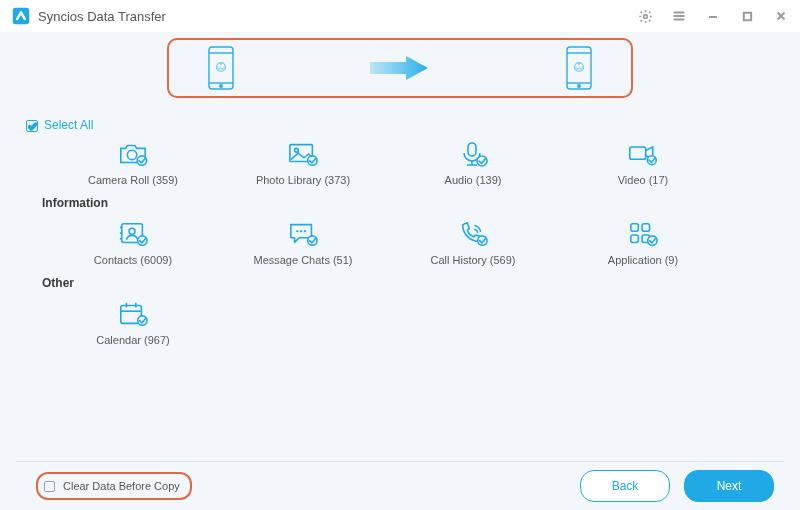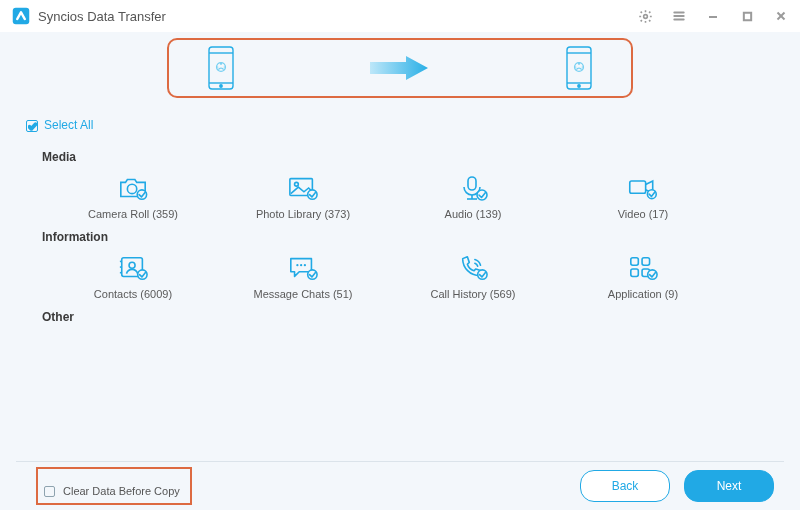--- a/index.html
+++ b/index.html
@@ -45,21 +45,21 @@
   .tile{flex:0 0 170px;display:flex;flex-direction:column;align-items:center;gap:6px;}
   .tile .icon{width:30px;height:28px;display:flex;align-items:center;justify-content:center;}
   .tile .label{font-size:11px;color:#5a5a5a;}
   
   .footer-line{position:absolute;bottom:48px;left:16px;right:16px;height:1px;background:#dbe3ea;}
   .footer{
     position:absolute;bottom:0;left:0;right:0;height:48px;background:var(--panel);
     display:flex;align-items:center;justify-content:space-between;padding:0 26px 0 36px;
   }
   .clear-wrap{
-    border:2px solid var(--border-orange);border-radius:0;padding:16px 10px 6px 6px;display:flex;align-items:center;gap:8px;font-size:11px;color:#555;
+    border:2px solid var(--border-orange);border-radius:12px;padding:6px 10px 6px 6px;display:flex;align-items:center;gap:8px;font-size:11px;color:#555;
   }
   .clear-wrap .box{width:11px;height:11px;border:1.5px solid #8ea3af;border-radius:2px;}
   .btn-group{display:flex;gap:14px;}
   .btn{width:90px;height:32px;border-radius:14px;font-size:12px;font-weight:500;display:flex;align-items:center;justify-content:center;border:1.5px solid var(--blue);}
   .btn-back{color:var(--blue);background:#fff;}
   .btn-next{color:#fff;background:var(--blue);border-color:var(--blue);}
   svg *{vector-effect:non-scaling-stroke;}
 </style>
 </head>
 <body>
@@ -156,21 +156,20 @@
       <svg width="9" height="9" viewBox="0 0 24 24" fill="none" stroke="#21a9e5" stroke-width="4" stroke-linecap="round" stroke-linejoin="round">
           <polyline points="4 13 9 18 20 6"></polyline>
         </svg>
     </span>
     <span>Select All</span>
   </div>
 </div>
 
 <div class="content">
 
-  <div class="section-title">Media</div>
   <div class="grid">
     <div class="tile">
       <div class="icon">
         <svg width="32" height="26" viewBox="0 0 32 26" fill="none" stroke="#21a9e5" stroke-width="1.6">
           <path d="M3 7h5l2-3h8l2 3h9v15H3z"></path>
             <circle cx="15" cy="14" r="5"></circle>
           <circle cx="25.5" cy="20" r="5" fill="#f3f7fb"></circle>
             <polyline points="22.5 20 25 22.5 29 17.5" stroke-linecap="round" stroke-linejoin="round"></polyline>
         </svg>
       </div>
@@ -265,20 +264,38 @@
             <rect x="15" y="15" width="8" height="8" rx="2"></rect>
           <circle cx="26" cy="21" r="5" fill="#f3f7fb"></circle>
             <polyline points="23 21 25.5 23.5 29.5 18.5" stroke-linecap="round" stroke-linejoin="round"></polyline>
         </svg>
       </div>
       <div class="label">Application (9)</div>
     </div>
   </div>
 
   <div class="section-title">Other</div>
+  <div class="grid">
+    <div class="tile">
+      <div class="icon">
+        <svg width="32" height="28" viewBox="0 0 32 28" fill="none" stroke="#21a9e5" stroke-width="1.6">
+          <rect x="3" y="5" width="22" height="19" rx="2"></rect>
+          <line x1="3" y1="11" x2="25" y2="11"></line>
+          <line x1="9" y1="2" x2="9" y2="7"></line>
+            <line x1="19" y1="2" x2="19" y2="7"></line>
+          <line x1="8" y1="15" x2="8" y2="15"></line>
+            <line x1="13" y1="15" x2="13" y2="15"></line>
+            <line x1="18" y1="15" x2="18" y2="15"></line>
+          <circle cx="26" cy="21" r="5" fill="#f3f7fb"></circle>
+            <polyline points="23 21 25.5 23.5 29.5 18.5" stroke-linecap="round" stroke-linejoin="round"></polyline>
+        </svg>
+      </div>
+      <div class="label">Calendar (967)</div>
+    </div>
+  </div>
 
 </div>
 
 <div class="footer-line"></div>
 <div class="footer">
   <div class="clear-wrap">
     <span class="box"></span>
     <span>Clear Data Before Copy</span>
   </div>
   <div class="btn-group">

